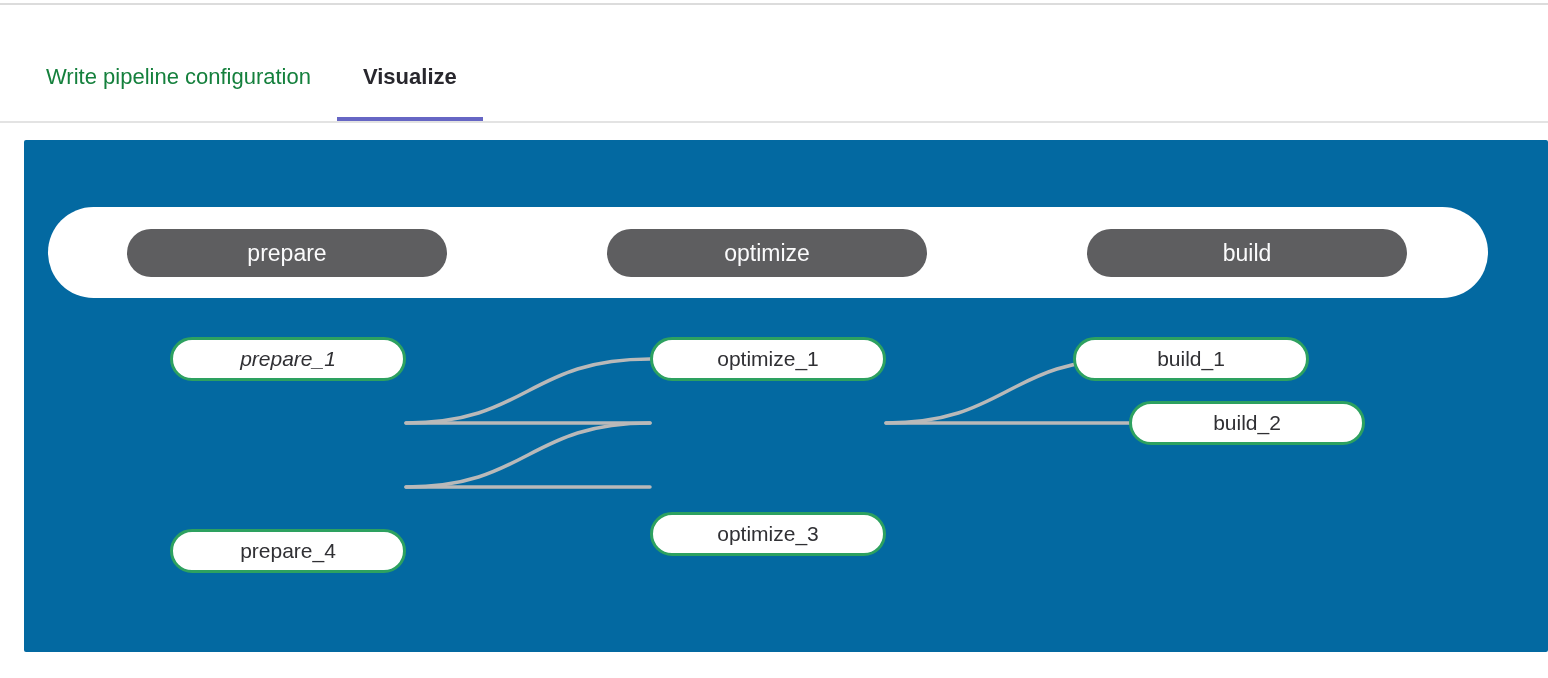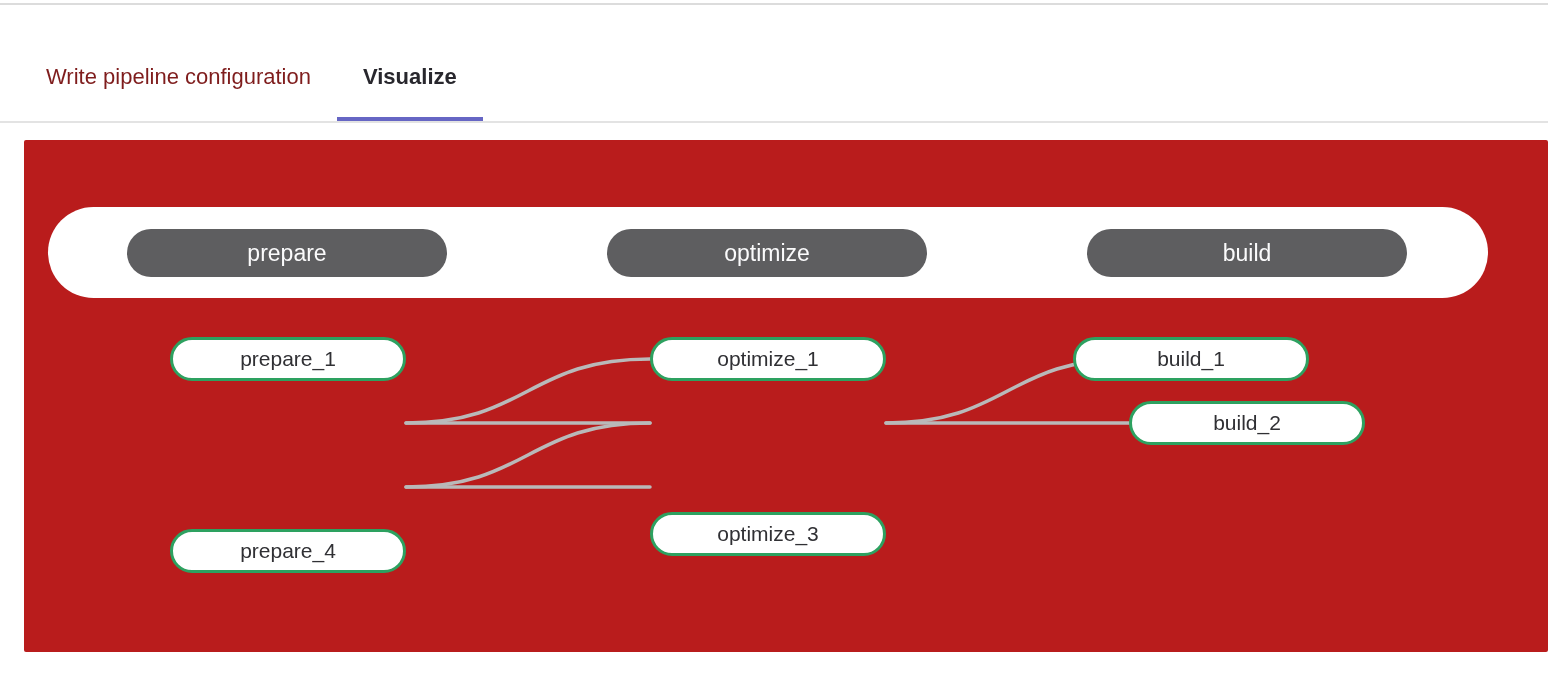--- a/index.html
+++ b/index.html
@@ -6,30 +6,30 @@
   body {
     width:1548px; height:678px; position:relative; overflow:hidden;
     font-family:"Liberation Sans","DejaVu Sans",sans-serif;
     -webkit-font-smoothing:antialiased;
   }
   .topline { height:2px; background:#dcdcdc; margin-top:3px; }
 
   
   .tabs { display:flex; align-items:flex-end; padding-left:20px; border-bottom:2px solid #e3e3e3; }
   .tab {
-    font-size:22px; line-height:22px; color:#7f1d1d;
+    font-size:22px; line-height:22px; color:#15803d;
     padding:61px 26px 29px 26px; border-bottom:4px solid transparent;
     cursor:pointer; white-space:nowrap;
   }
   .tab.active { color:#28272d; font-weight:700; border-bottom-color:#6666c4; }
 
   
   .panel {
     position:relative; margin:17px 0 0 24px; width:1524px; height:512px;
-    background:#b91c1c; border-radius:2px; overflow:hidden;
+    background:#0369a1; border-radius:2px; overflow:hidden;
   }
   .links { position:absolute; left:0; top:0; pointer-events:none; }
 
   .stages-bar {
     position:absolute; left:24px; top:67px; width:1440px; height:91px;
     background:#ffffff; border-radius:46px;
   }
   .stage-pill {
     position:absolute; top:89px; width:320px; height:48px; border-radius:24px;
     background:#5e5e60; color:#fbfbfc; font-size:23px;
@@ -57,21 +57,21 @@
       <path d="M 382 283 C 504 283, 504 219, 626 219" fill="none" stroke="#b9b9b9" stroke-width="3.5" stroke-linecap="round"></path>
       <path d="M 382 283 C 504 283, 504 283, 626 283" fill="none" stroke="#b9b9b9" stroke-width="3.5" stroke-linecap="round"></path>
       <path d="M 382 347 C 504 347, 504 283, 626 283" fill="none" stroke="#b9b9b9" stroke-width="3.5" stroke-linecap="round"></path>
       <path d="M 382 347 C 504 347, 504 347, 626 347" fill="none" stroke="#b9b9b9" stroke-width="3.5" stroke-linecap="round"></path>
       <path d="M 862 283 C 983.5 283, 983.5 219, 1105 219" fill="none" stroke="#b9b9b9" stroke-width="3.5" stroke-linecap="round"></path>
       <path d="M 862 283 C 983.5 283, 983.5 283, 1105 283" fill="none" stroke="#b9b9b9" stroke-width="3.5" stroke-linecap="round"></path>
     </svg>
   <div class="stages-bar"></div>
 
 <div class="stage-pill" style="left: 103px;">prepare</div>
-    <div class="job" style="left: 146px; top: 197px;">prepare_1</div>
+    <div class="job" style="left: 146px; top: 197px; font-style: italic;">prepare_1</div>
     <div class="job" style="left: 146px; top: 389px;">prepare_4</div>
     <div class="stage-pill" style="left: 583px;">optimize</div>
     <div class="job" style="left: 626px; top: 197px;">optimize_1</div>
     <div class="job" style="left: 626px; top: 325px; margin-top: 47px;">optimize_3</div>
     <div class="stage-pill" style="left: 1063px;">build</div>
     <div class="job" style="left: 1049px; top: 197px;">build_1</div>
     <div class="job" style="left: 1105px; top: 261px;">build_2</div>
   </div>
 
 </body></html>

